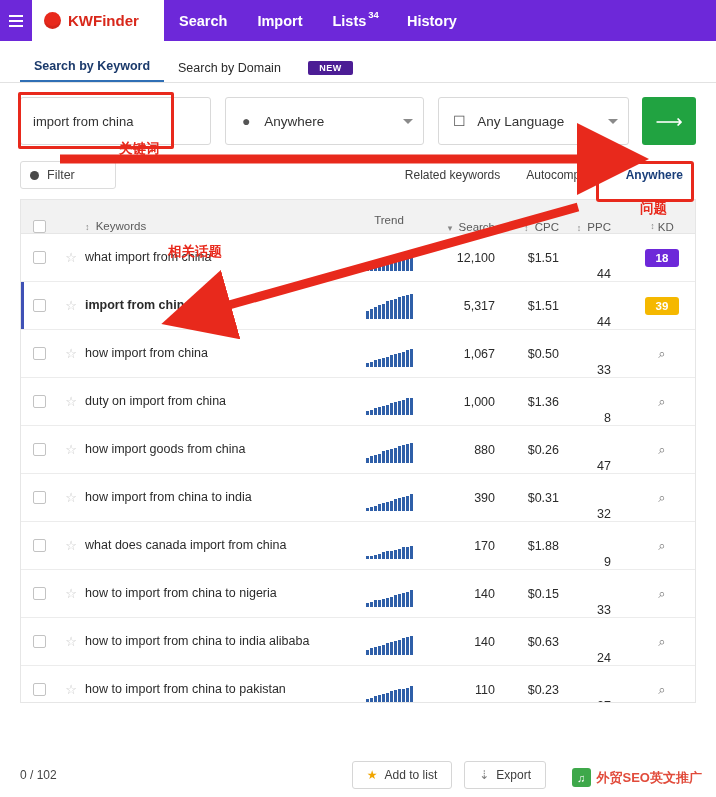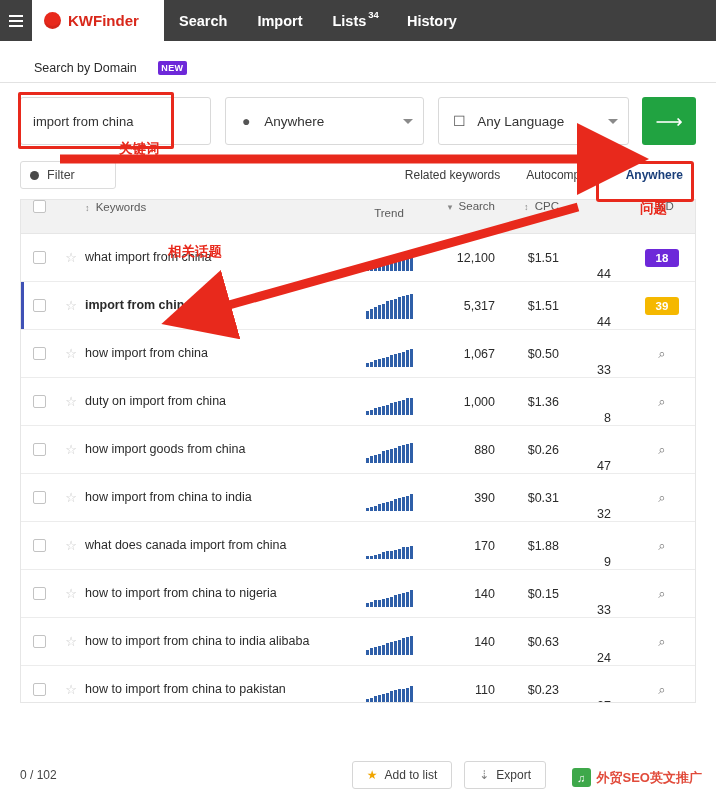--- a/index.html
+++ b/index.html
@@ -9,21 +9,21 @@
     font-family: "Liberation Sans", sans-serif;
     background: #fff;
     position: relative;
     overflow: hidden;
     color: #2b2b2b;
   }
 
   
   .topbar {
     height: 41px;
-    background: #404040;
+    background: #6d28d9;
     display: flex;
     align-items: stretch;
     color: #fff;
     position: relative;
   }
   .hamburger {
     width: 32px; display:flex; flex-direction:column; align-items:center; justify-content:center; gap:3px;
   }
   .hamburger span { display:block; width:14px; height:2px; background:#fff; }
   .brand {
@@ -46,22 +46,22 @@
   
   .tabbar {
     display:flex; align-items:flex-end; height:28px; padding-left:20px; margin-top:14px;
     border-bottom: 1px solid #e2e2e2;
   }
   .tab {
     font-size:12.5px; padding: 4px 14px 7px 14px; color:#2b2b2b; position:relative;
   }
   .tab.active { color:#1b3a6b; font-weight:bold; border-bottom:2px solid #2f6fb5; }
   .badge-new {
-    background:#6d28d9; color:#fff; font-size:9px; font-weight:bold;
-    border-radius:2px; padding:2px 3px; margin-left:18px; letter-spacing:.4px;
+    background:#4c1d95; color:#fff; font-size:9px; font-weight:bold;
+    border-radius:2px; padding:2px 11px; margin-left:24px; letter-spacing:.4px;
     position:relative; top:-1px;
   }
 
   
   .searchrow {
     display:flex; align-items:center; gap:0; padding: 14px 20px 0 20px;
   }
   .kwbox {
     width: 192px; height:48px; border:1px solid #d9d9d9; border-radius:3px;
     display:flex; align-items:center; padding:0 12px; font-size:13px; color:#333;
@@ -97,21 +97,21 @@
   .filterpill .knob { width:9px;height:9px;border-radius:50%;background:#4a4a4a; }
   .segments { margin-left:auto; display:flex; align-items:center; gap:0; }
   .seg {
     font-size:12px; color:#3b3b3b; padding: 7px 13px; border-radius:3px; white-space:nowrap;
   }
   .seg.active { color:#1a3f7a; font-weight:bold; }
 
   
   .tablewrap { padding: 10px 20px 0 20px; }
   .thead {
-    display:flex; align-items:flex-start; background:#f2f2f2; height:34px;
+    display:flex; align-items:flex-end; background:#f2f2f2; height:34px;
     border:1px solid #e6e6e6; border-bottom:none; font-size:11.5px; color:#5a5a5a;
   }
   .row {
     display:flex; align-items:center; min-height:48px; background:#fff;
     border-bottom:1px solid #ececec; font-size:12.5px;
     position:relative;
   }
   .row.selected { background:#fff; }
   .row.selected .c-kw { font-weight:bold; }
   .row.selected::before {
@@ -203,20 +203,23 @@
   <div class="navitem">
     <span>Lists</span>
     <span class="sup">34</span>
   </div>
   <div class="navitem">
     <span>History</span>
   </div>
 </div>
 
 <div class="tabbar">
+  <div class="tab active">
+    <span>Search by Keyword</span>
+  </div>
   <div class="tab">
     <span>Search by Domain</span>
     <span class="badge-new">NEW</span>
   </div>
 </div>
 
 <div class="searchrow">
   <div class="kwbox">
     <span>import from china</span>
   </div>

